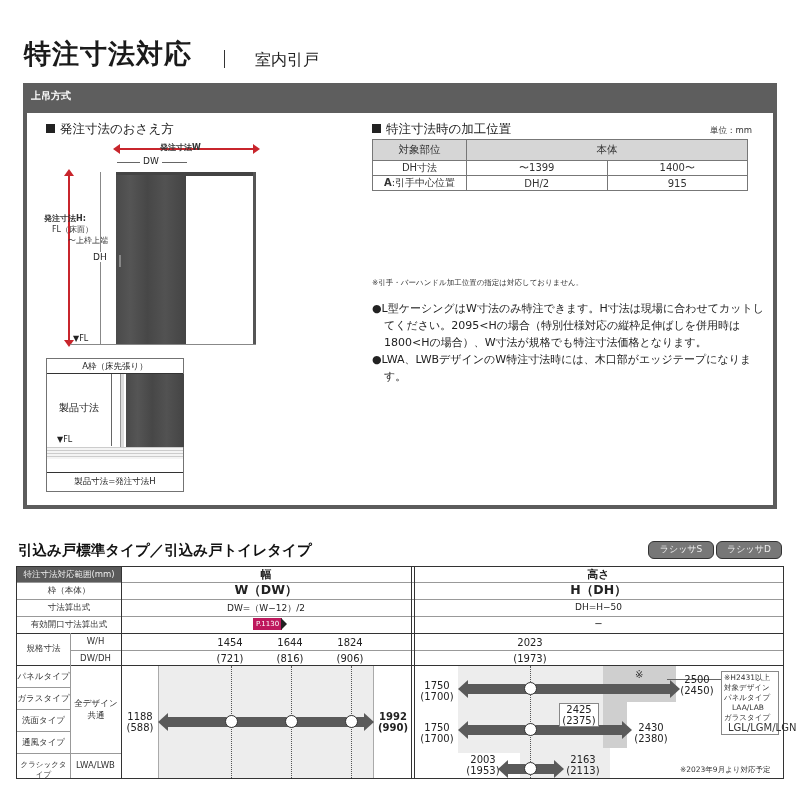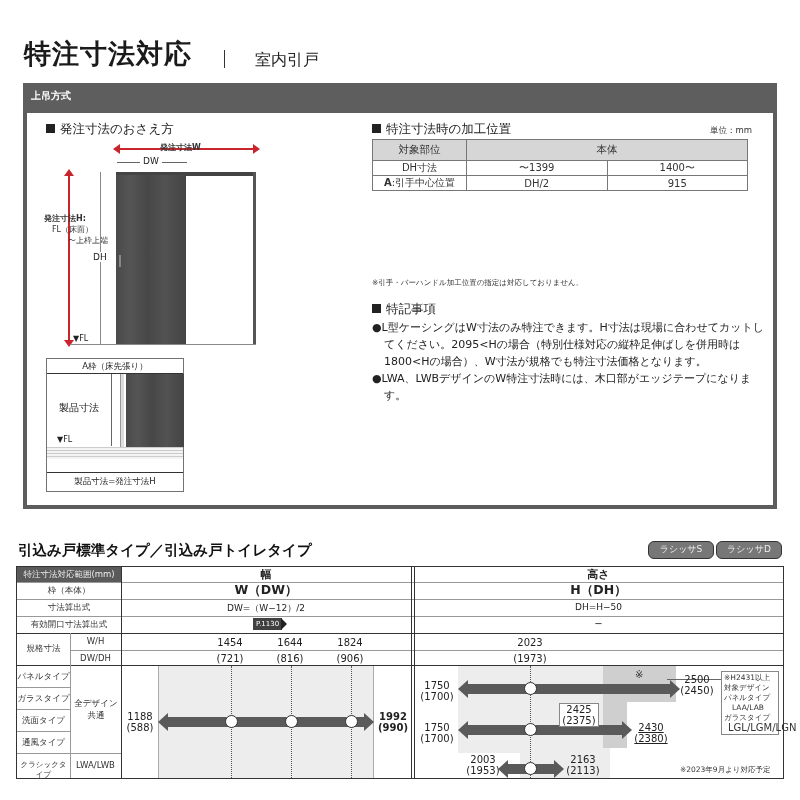--- a/index.html
+++ b/index.html
@@ -111,21 +111,20 @@
   <tr style="height:13px;">
     <td><b>A</b><span>:引手中心位置</span></td>
     <td>DH/2</td>
     <td>915</td>
   </tr>
 </tbody>
   </table>
 <div class="abs" style="left:372px; top:278px; font-size:7.5px; color:#333;">※引手・バーハンドル加工位置の指定は対応しておりません。</div>
 
 <div class="abs notes">
-  <div class="sec-h" style="margin-bottom:2px;"><span class="sq"></span><span>特記事項</span></div>
   <div class="item">●L型ケーシングはW寸法のみ特注できます。H寸法は現場に合わせてカットしてください。2095&lt;Hの場合（特別仕様対応の縦枠足伸ばしを併用時は1800&lt;Hの場合）、W寸法が規格でも特注寸法価格となります。</div>
   <div class="item">●LWA、LWBデザインのW特注寸法時には、木口部がエッジテープになります。</div>
 </div>
 
 <div class="abs sub-title">引込み戸標準タイプ／引込み戸トイレタイプ</div>
 <div class="abs pill" style="left:648px;">ラシッサS</div>
 <div class="abs pill" style="left:716px;">ラシッサD</div>
 
 <div class="abs grid">
 
@@ -157,21 +156,21 @@
   <div class="lbl" style="left:0; top:126px; width:53px;">ガラスタイプ</div>
   <div class="lbl" style="left:0; top:148px; width:53px;">洗面タイプ</div>
   <div class="lbl" style="left:0; top:170px; width:53px;">通風タイプ</div>
   <div class="lbl" style="left:0; top:193px; width:53px; font-size:7.5px;">クラシックタイプ</div>
   <div class="lbl" style="left:56px; top:130px; width:46px; line-height:12px;">全デザイン共通</div>
   <div class="lbl" style="left:53px; top:193px; width:51px;">LWA/LWB</div>
 
   <div class="cell-c" style="left:104px; top:0; width:290px; font-size:11px; font-weight:bold;">幅</div>
   <div class="cell-c" style="left:104px; top:15px; width:290px; font-size:12.5px; font-weight:bold;">W（DW）</div>
   <div class="cell-c" style="left:104px; top:35px; width:290px; font-size:9px;">DW=（W−12）/2</div>
-  <div class="abs" style="left:236px; top:51px; background:#404040; color:#fff; font-size:7px; padding:0 3px; line-height:12px;">P.1130</div>
+  <div class="abs" style="left:236px; top:51px; background:#be185d; color:#fff; font-size:7px; padding:0 3px; line-height:12px;">P.1130</div>
   <div class="abs" style="left:264px; top:51px; border-left:6px solid #222; border-top:6px solid transparent; border-bottom:6px solid transparent;"></div>
   <div class="num" style="left:198px; top:70px; width:30px;">1454</div>
   <div class="num" style="left:258px; top:70px; width:30px;">1644</div>
   <div class="num" style="left:318px; top:70px; width:30px;">1824</div>
   <div class="num" style="left:198px; top:86px; width:30px;">(721)</div>
   <div class="num" style="left:258px; top:86px; width:30px;">(816)</div>
   <div class="num" style="left:318px; top:86px; width:30px;">(906)</div>
 
   <div class="abs" style="left:141px; top:99px; width:216px; height:112px; background:#ededed; border-left:1px solid #aaa; border-right:1px solid #aaa;"></div>
   <div class="dotted" style="left:214px; top:99px; height:112px;"></div>
@@ -203,21 +202,21 @@
   <div class="dot" style="left:507px; top:115px;"></div>
   <div class="arrow l r" style="left:450px; top:158px; width:156px;"></div>
   <div class="dot" style="left:507px; top:156px;"></div>
   <div class="arrow l r" style="left:490px; top:197px; width:48px;"></div>
   <div class="dot" style="left:507px; top:195px;"></div>
 
   <div class="num" style="left:402px; top:113px; width:36px;"><span>1750</span><br><span>(1700)</span></div>
   <div class="num" style="left:662px; top:107px; width:36px;"><span>2500</span><br><span>(2450)</span></div>
   <div class="num" style="left:542px; top:136px; width:40px; background:#fff; border:1px solid #888;"><span>2425</span><br><span>(2375)</span></div>
   <div class="num" style="left:402px; top:155px; width:36px;"><span>1750</span><br><span>(1700)</span></div>
-  <div class="num" style="left:616px; top:155px; width:36px;text-decoration:underline;"><span>2430</span><br><span>(2380)</span></div>
+  <div class="num" style="left:616px; top:155px; width:36px;"><span>2430</span><br><span>(2380)</span></div>
   <div class="num" style="left:448px; top:187px; width:36px;"><span>2003</span><br><span>(1953)</span></div>
   <div class="num" style="left:548px; top:187px; width:36px;"><span>2163</span><br><span>(2113)</span></div>
 
   <div class="abs" style="left:704px; top:104px; width:58px; border:1px solid #888; padding:1px 2px; font-size:7.5px; line-height:10px; color:#333;">
     <div>※H2431以上</div>
     <div>対象デザイン</div>
     <div>パネルタイプ</div>
     <div style="padding-left:8px;">LAA/LAB</div>
     <div>ガラスタイプ</div>
     <div style="padding-left:4px; font-size:10px;">LGL/LGM/LGN</div>

